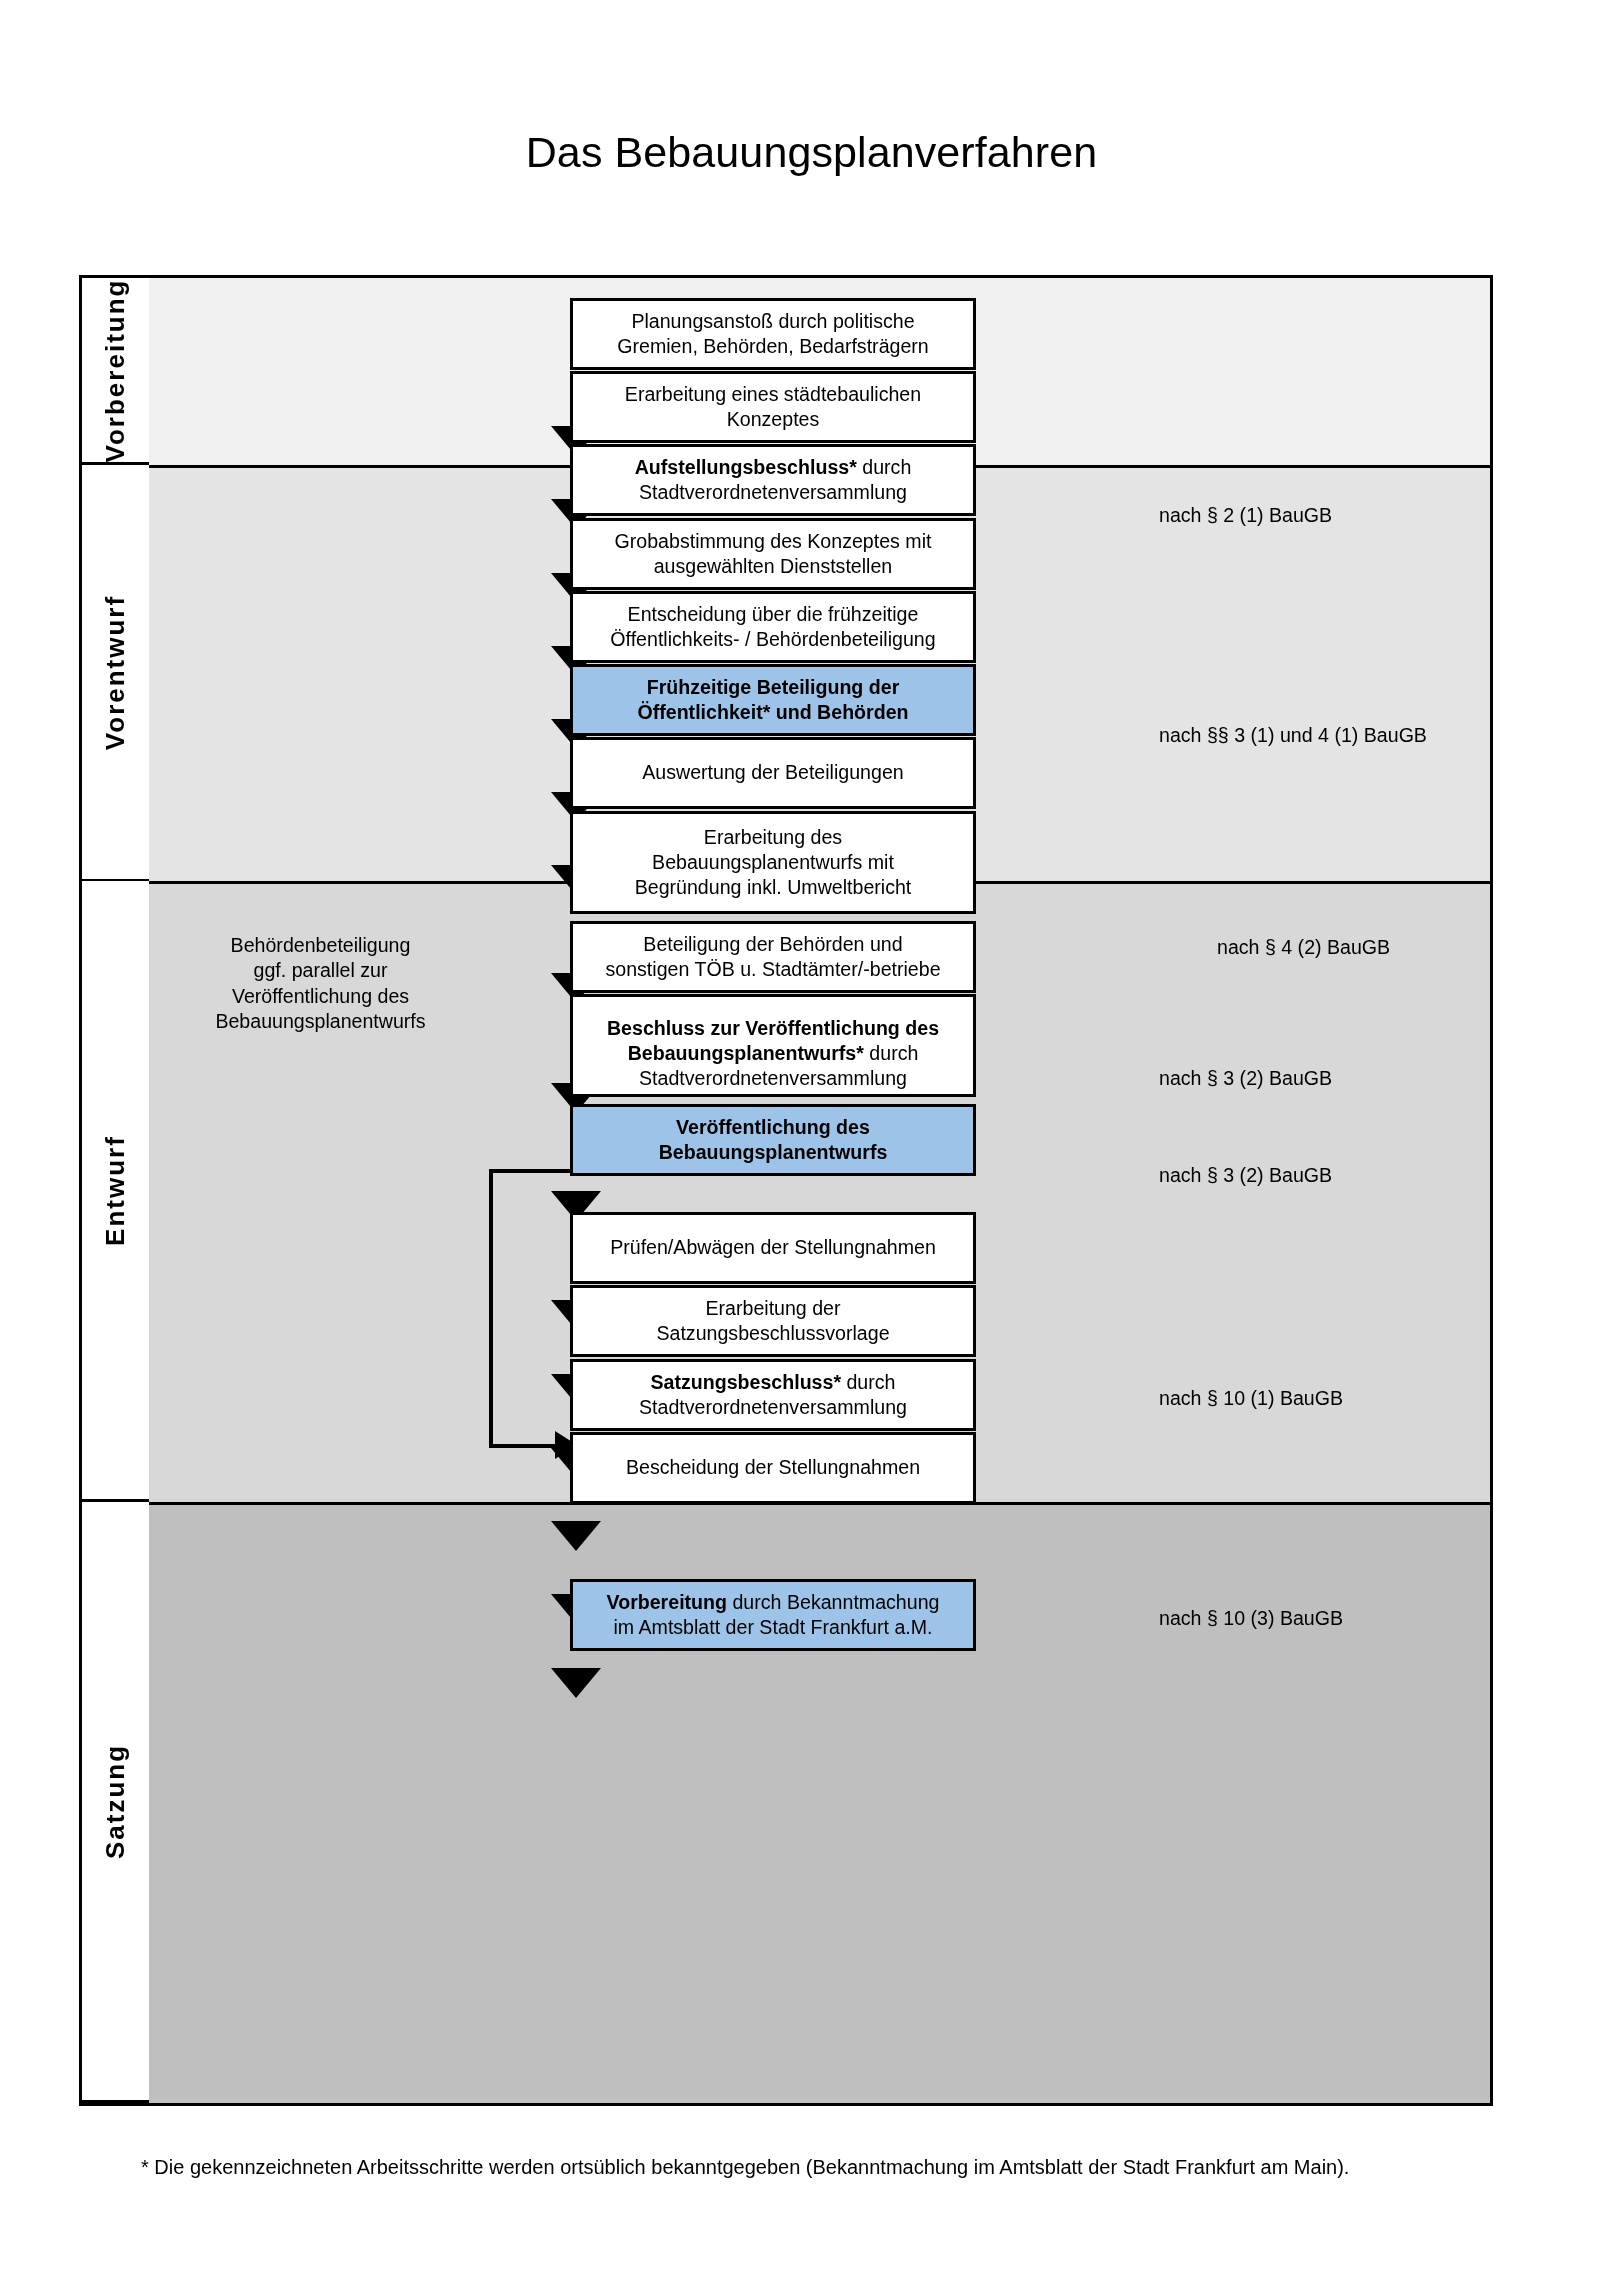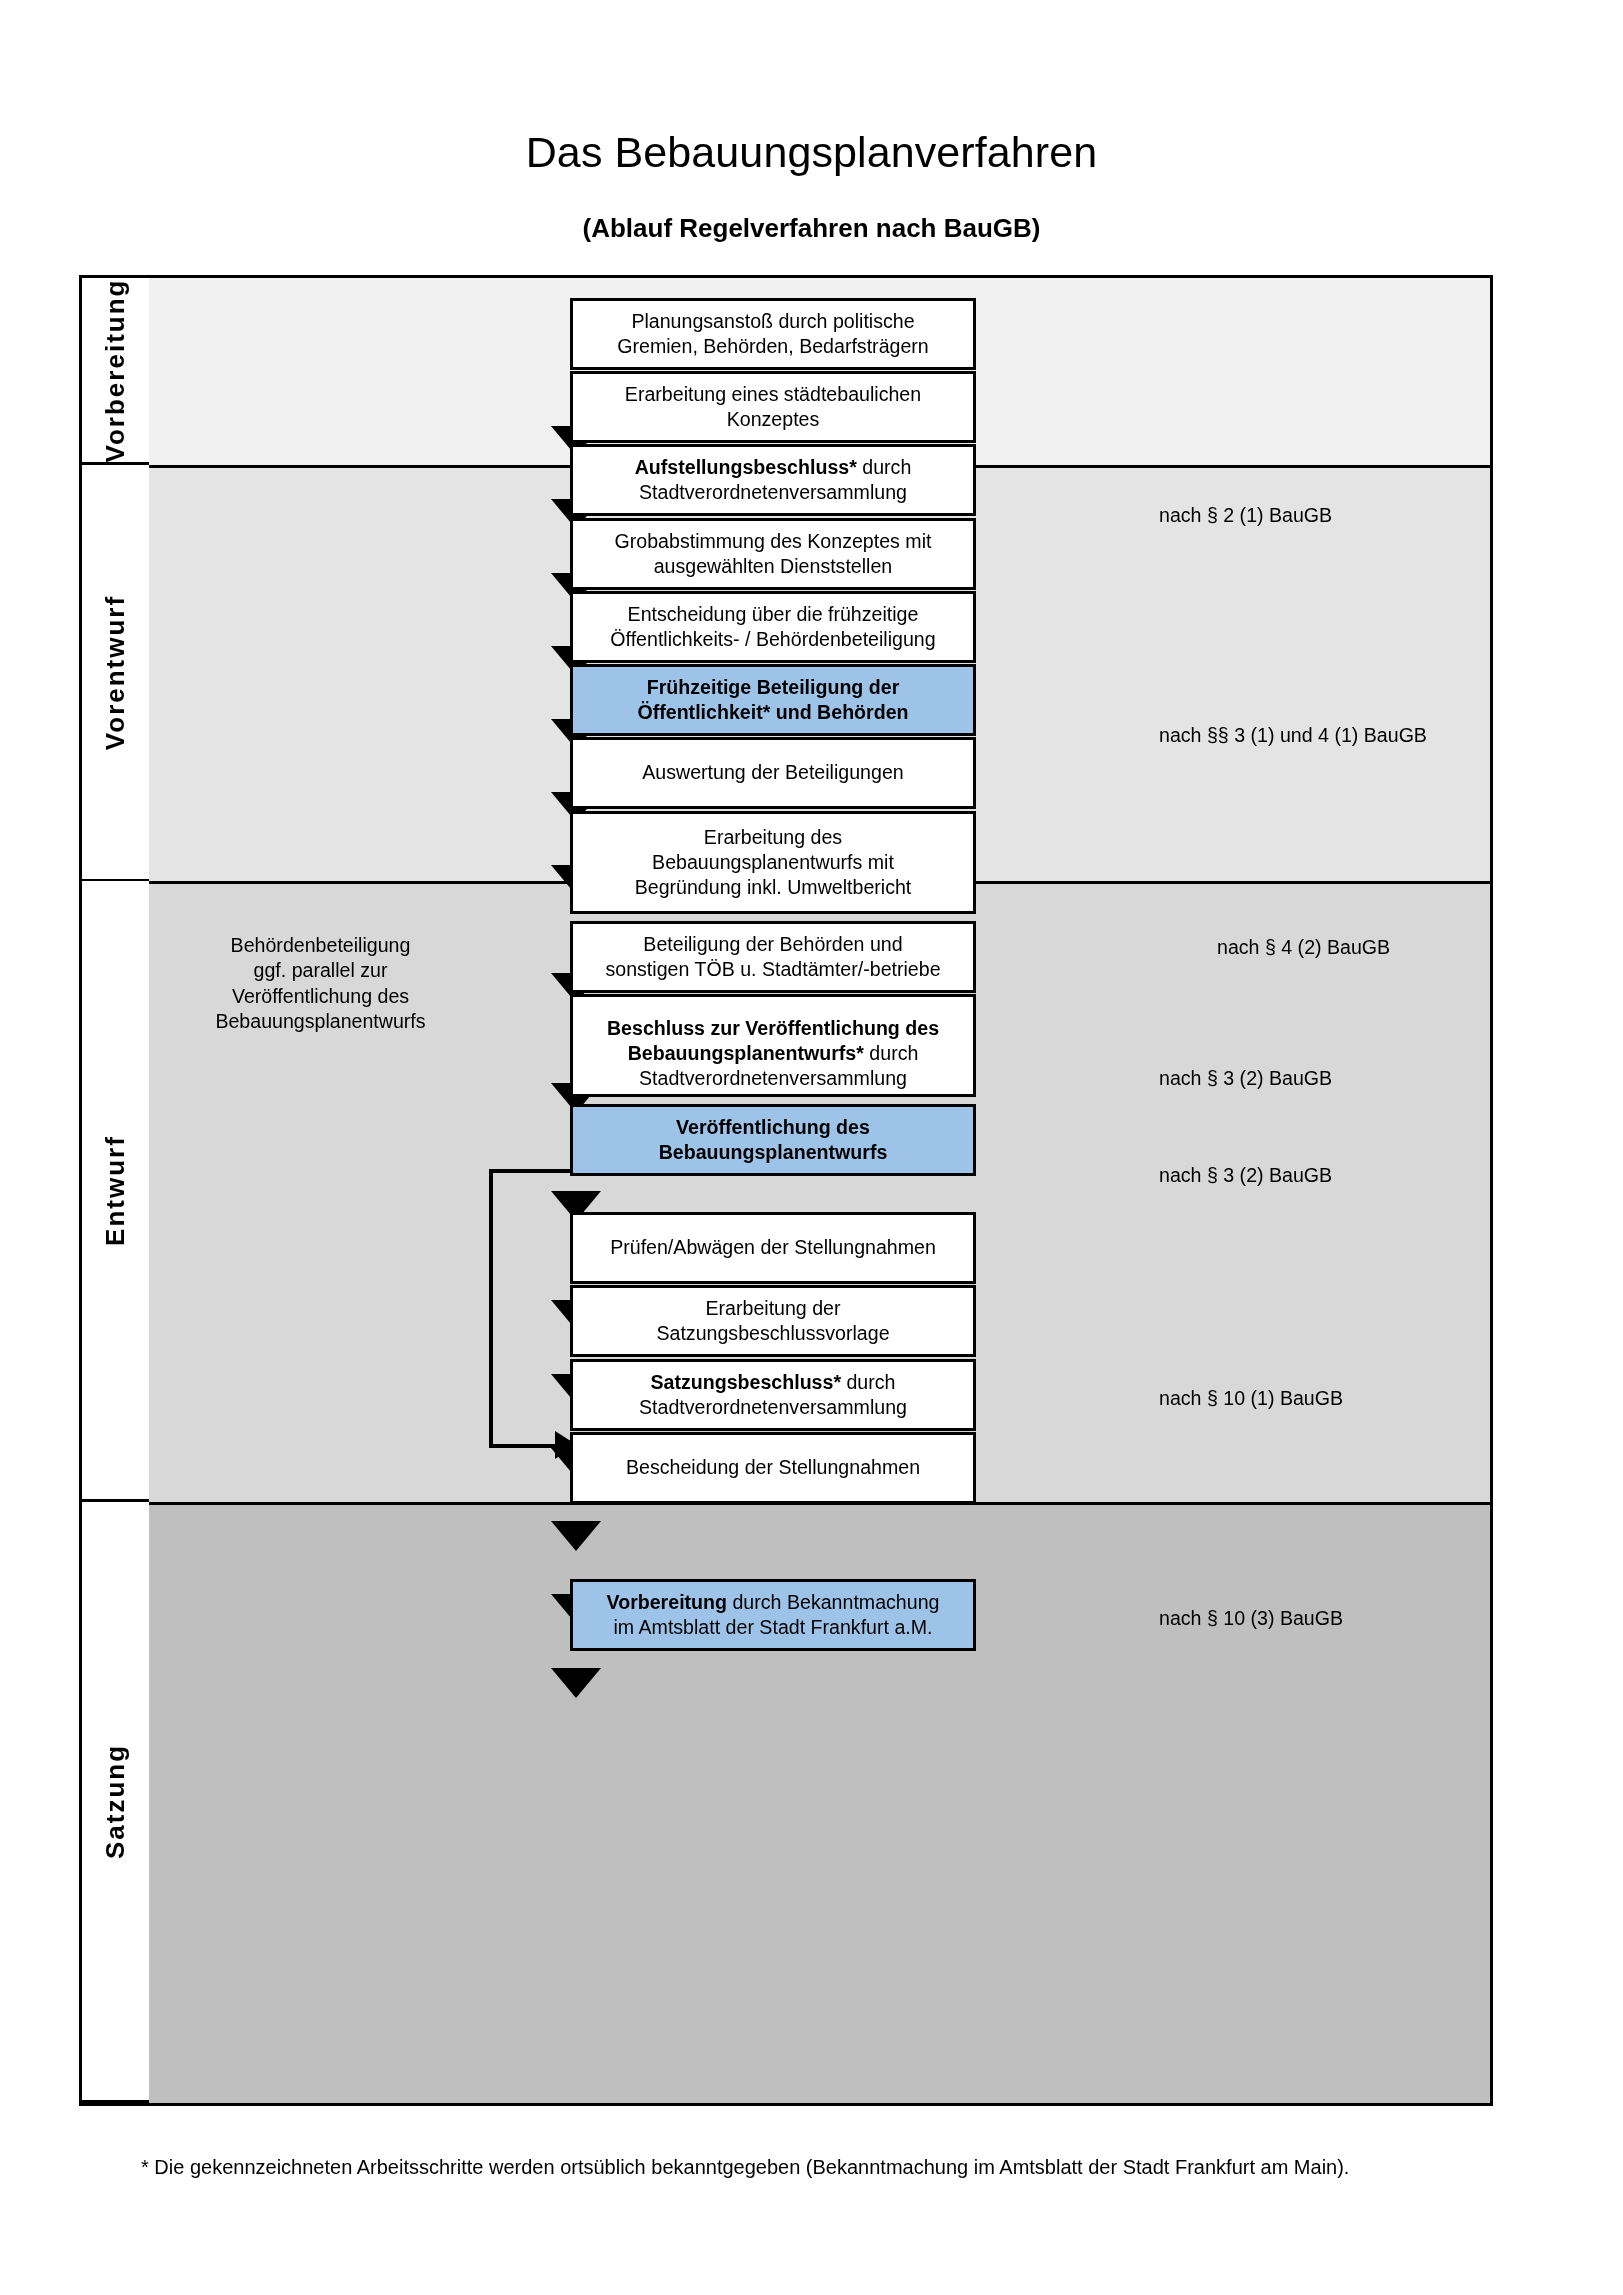--- a/index.html
+++ b/index.html
@@ -93,21 +93,20 @@
     position:absolute;left:141px;top:2153px;width:1361px;
     font-size:20px;line-height:1.45;
   }
 </style>
 </head>
 <body>
 
 <div id="page">
 
   <div class="doc-title">Das Bebauungsplanverfahren</div>
-  <div class="doc-subtitle">(Ablauf Regelverfahren nach BauGB)</div>
 
   <div class="frame">
 
     <div class="band" style="top:0px;height:187px;">
       <div class="band-label">
         <span>Vorbereitung</span>
       </div>
       <div class="band-body" style="background:#F0F0F0;"></div>
     </div>
 

